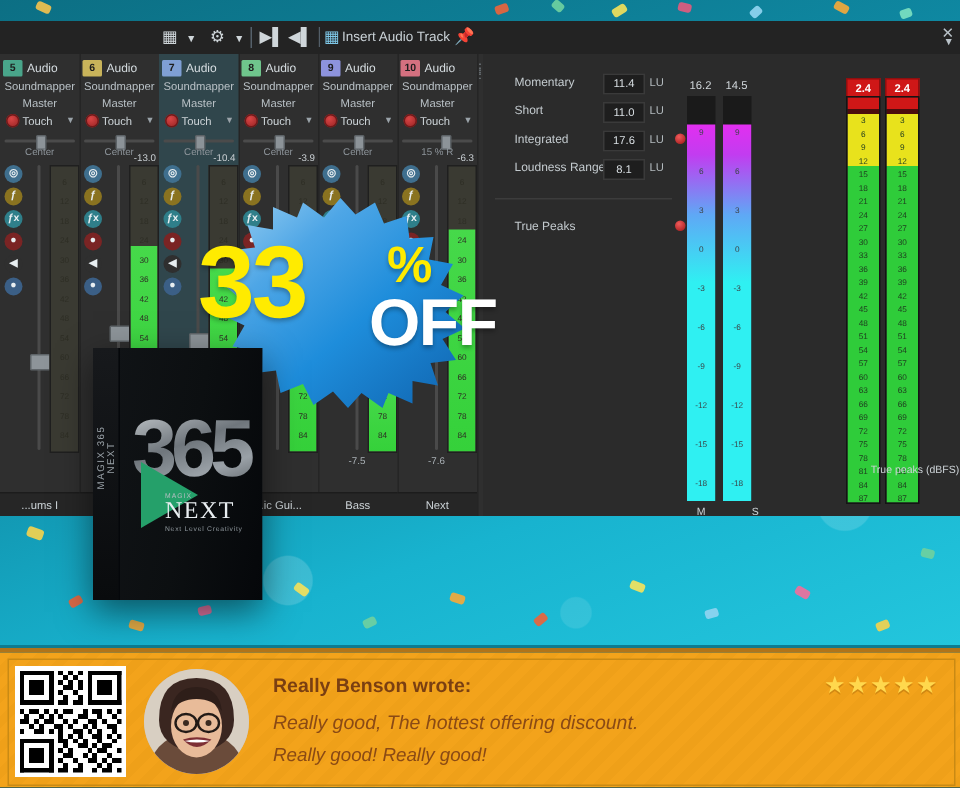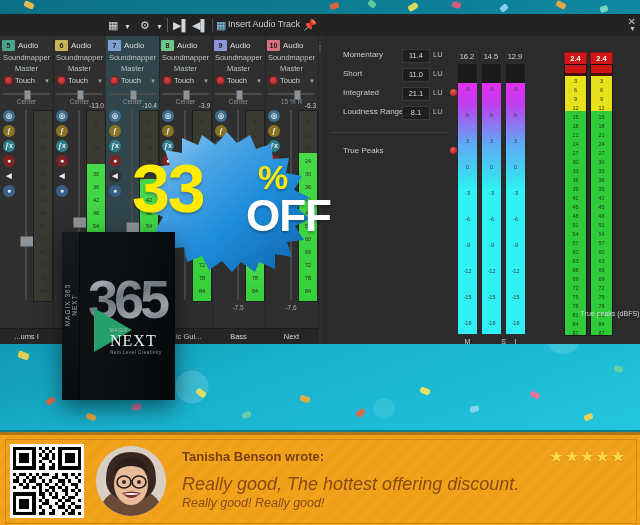--- a/index.html
+++ b/index.html
@@ -151,21 +151,21 @@
   #banner{position:absolute;left:0;top:432px;width:640px;height:93px;
           background:repeating-linear-gradient(135deg,#f3a31b 0 6px,#efa019 6px 12px);
           border-top:3px solid #b0741a;box-sizing:border-box;}
   #bframe{position:absolute;left:5px;top:4px;width:630px;height:83px;border:1px solid #c98a14;}
   #qr{position:absolute;left:10px;top:9px;width:74px;height:74px;background:#fff;padding:3px;box-sizing:border-box;}
   #qr svg{display:block;}
   #avatar{position:absolute;left:96px;top:11px;width:70px;height:70px;border-radius:50%;
           overflow:hidden;background:#c9b49b;}
   #avatar svg{display:block;}
   #rname{position:absolute;left:182px;top:14px;font-size:13px;font-weight:bold;color:#7a3f12;}
-  #rl1{position:absolute;left:182px;top:39px;font-size:18px;font-style:italic;color:#8a4a15;}
+  #rl1{position:absolute;left:182px;top:39px;font-size:13px;font-style:italic;color:#8a4a15;}
   #rl2{position:absolute;left:182px;top:61px;font-size:12.5px;font-style:italic;color:#8a4a15;}
   #stars{position:absolute;right:14px;top:12px;font-size:16px;color:#ffd84d;letter-spacing:1px;
          text-shadow:0 1px 0 rgba(150,90,10,.35);}
 </style>
 </head>
 <body>
 
 <div id="bg"></div>
 
 <div class="conf" style="left:24px;top:2px;width:10px;height:6px;background:#f2c14e;transform:rotate(24deg);"></div>
@@ -611,21 +611,21 @@
           <div class="lvalbox">11.4</div>
           <div class="lunit">LU</div>
         </div>
         <div class="lrow" style="top: 31px; width: 140px;">
           <div class="llabel">Short</div>
           <div class="lvalbox">11.0</div>
           <div class="lunit">LU</div>
         </div>
         <div class="lrow" style="top: 50px; width: 140px;">
           <div class="llabel">Integrated</div>
-          <div class="lvalbox">21.1</div>
+          <div class="lvalbox">17.6</div>
           <div class="lunit">LU</div>
           <div class="led" style="left:120px;top:3px;"></div>
         </div>
         <div class="lrow" style="top: 69px; width: 140px;">
           <div class="llabel">Loudness Range</div>
           <div class="lvalbox">8.1</div>
           <div class="lunit">LU</div>
         </div>
         <div class="lrow" style="top: 108px; width: 140px;">
           <div class="llabel">True Peaks</div>
@@ -661,39 +661,20 @@
               <div class="lmt" style="top:100px">0</div>
               <div class="lmt" style="top:126px">-3</div>
               <div class="lmt" style="top:152px">-6</div>
               <div class="lmt" style="top:178px">-9</div>
               <div class="lmt" style="top:204px">-12</div>
               <div class="lmt" style="top:230px">-15</div>
               <div class="lmt" style="top:256px">-18</div>
             </div>
           </div>
           <div class="lmfoot">S</div>
-        </div>
-        <div class="lm" style="left: 184px;">
-          <div class="lmcap" style="left:-6px;">12.9</div>
-          <div class="lmbar">
-            <div class="lmfill" style="height:251.10000000000002px"></div>
-            <div class="lmscale">
-              <div class="lmt" style="top:22px">9</div>
-              <div class="lmt" style="top:48px">6</div>
-              <div class="lmt" style="top:74px">3</div>
-              <div class="lmt" style="top:100px">0</div>
-              <div class="lmt" style="top:126px">-3</div>
-              <div class="lmt" style="top:152px">-6</div>
-              <div class="lmt" style="top:178px">-9</div>
-              <div class="lmt" style="top:204px">-12</div>
-              <div class="lmt" style="top:230px">-15</div>
-              <div class="lmt" style="top:256px">-18</div>
-            </div>
-          </div>
-          <div class="lmfoot">I</div>
         </div>
         <div class="tp" style="left: 242px;">
           <div class="tpcap">2.4</div>
           <div class="tpbar">
             <div class="tpt" style="top:13px">3</div>
             <div class="tpt" style="top:22px">6</div>
             <div class="tpt" style="top:31px">9</div>
             <div class="tpt" style="top:40px">12</div>
             <div class="tpt" style="top:49px">15</div>
             <div class="tpt" style="top:58px">18</div>
@@ -924,17 +905,17 @@
       <ellipse cx="43" cy="36" rx="7" ry="6" fill="none" stroke="#221a16" stroke-width="1.6"></ellipse>
       <line x1="35" y1="35" x2="36" y2="35" stroke="#221a16" stroke-width="1.6"></line>
       <circle cx="28" cy="36" r="2" fill="#3a2a20"></circle>
       <circle cx="43" cy="36" r="2" fill="#3a2a20"></circle>
       <path d="M27 48 Q35 55 44 48 Q35 52 27 48Z" fill="#ffffff"></path>
       <path d="M26 47 Q35 44 45 47 Q35 57 26 47Z" fill="#7d2f34"></path>
       <path d="M27 48 Q35 46 44 48 Q35 50 27 48Z" fill="#ffffff"></path>
     </svg>
   </div>
 
-  <div id="rname">Tanisha Benson wrote:</div>
+  <div id="rname">Really Benson wrote:</div>
   <div id="rl1">Really good, The hottest offering discount.</div>
   <div id="rl2">Really good! Really good!</div>
   <div id="stars">★★★★★</div>
 </div>
 
 </body></html>

